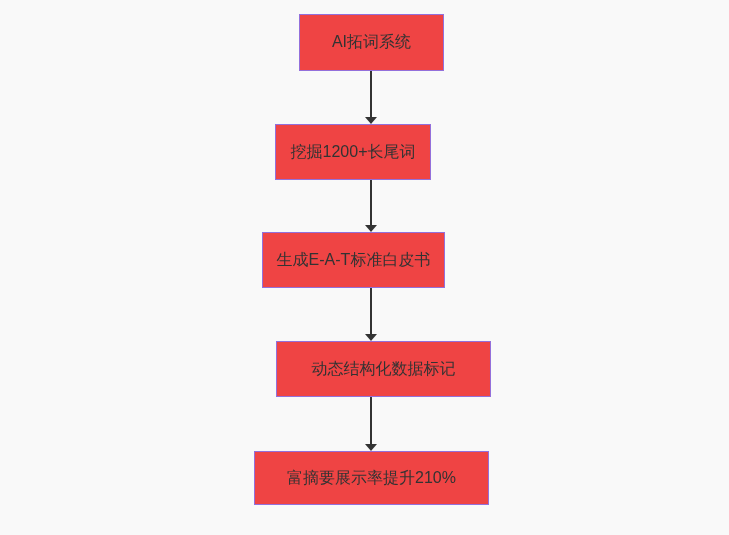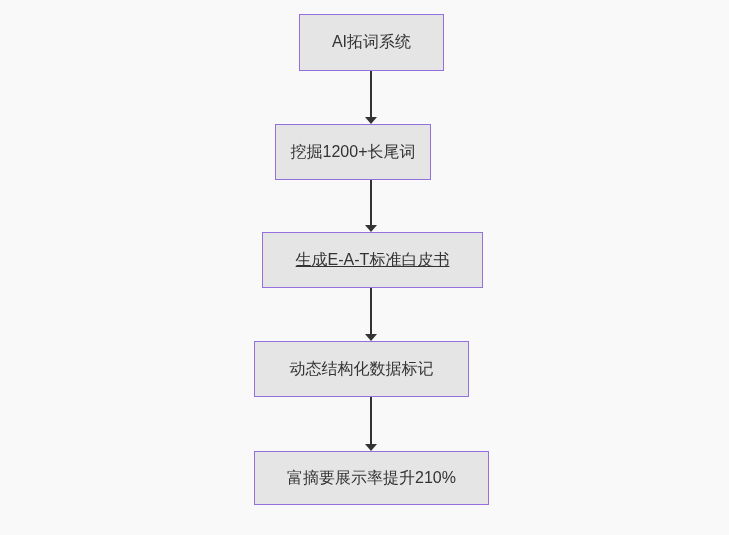--- a/index.html
+++ b/index.html
@@ -12,21 +12,21 @@
     overflow: hidden;
   }
   .canvas {
     position: relative;
     width: 729px;
     height: 535px;
   }
   .node {
     position: absolute;
     box-sizing: border-box;
-    background: #e5e5e5;
+    background: #ef4444;
     border: 1px solid #9370DB;
     color: #333333;
     font-size: 16px;
     display: flex;
     align-items: center;
     justify-content: center;
     text-align: left;
     white-space: nowrap;
   }
   .arrow {
@@ -43,22 +43,22 @@
     transform: translateX(-50%);
     width: 0;
     height: 0;
     border-left: 6px solid transparent;
     border-right: 6px solid transparent;
     border-top: 7px solid #333333;
   }
   
   #node-0 { left: 299px; top: 14px;  width: 145px; height: 57px; }
   #node-1 { left: 275px; top: 124px; width: 156px; height: 56px; }
-  #node-2 { left: 262px; top: 232px; width: 221px; height: 56px; text-decoration: underline; }
-  #node-3 { left: 254px; top: 341px; width: 215px; height: 56px; }
+  #node-2 { left: 262px; top: 232px; width: 183px; height: 56px; }
+  #node-3 { left: 276px; top: 341px; width: 215px; height: 56px; }
   #node-4 { left: 254px; top: 451px; width: 235px; height: 54px; }
   
   #arrow-0 { top: 71px;  height: 46px; }
   #arrow-1 { top: 180px; height: 45px; }
   #arrow-2 { top: 288px; height: 46px; }
   #arrow-3 { top: 397px; height: 47px; }
 </style>
 </head>
 <body>
 

